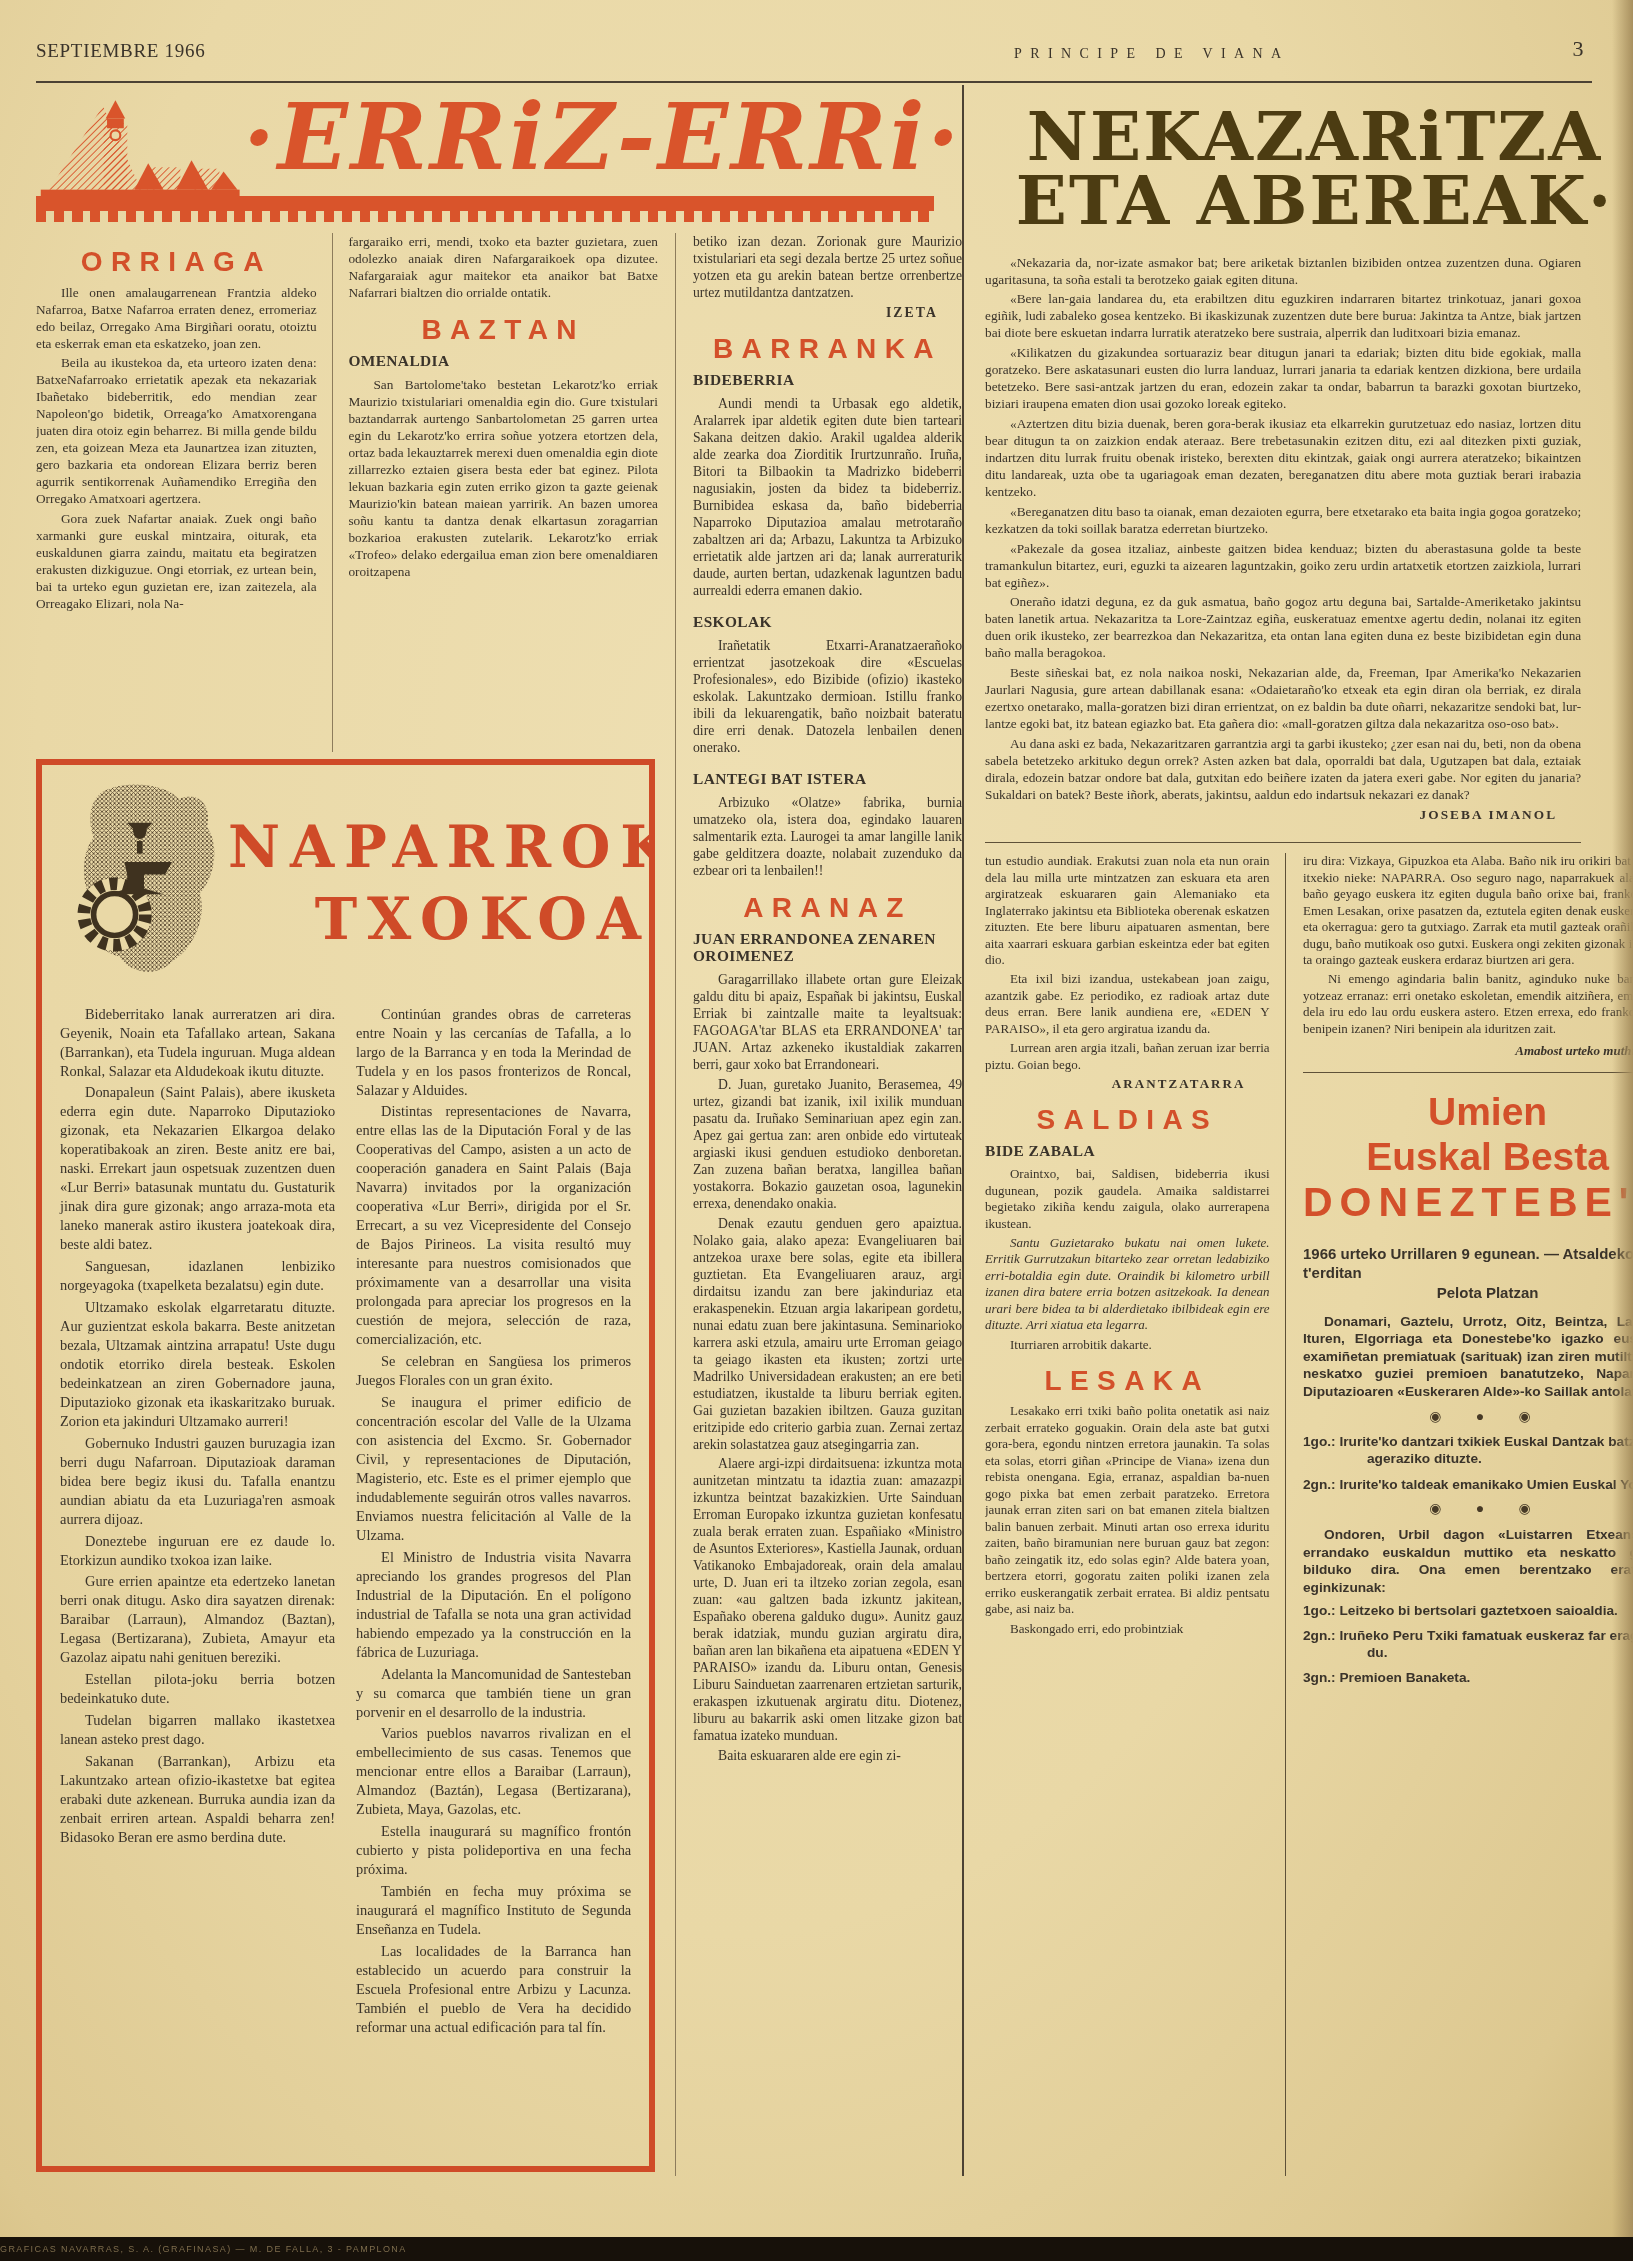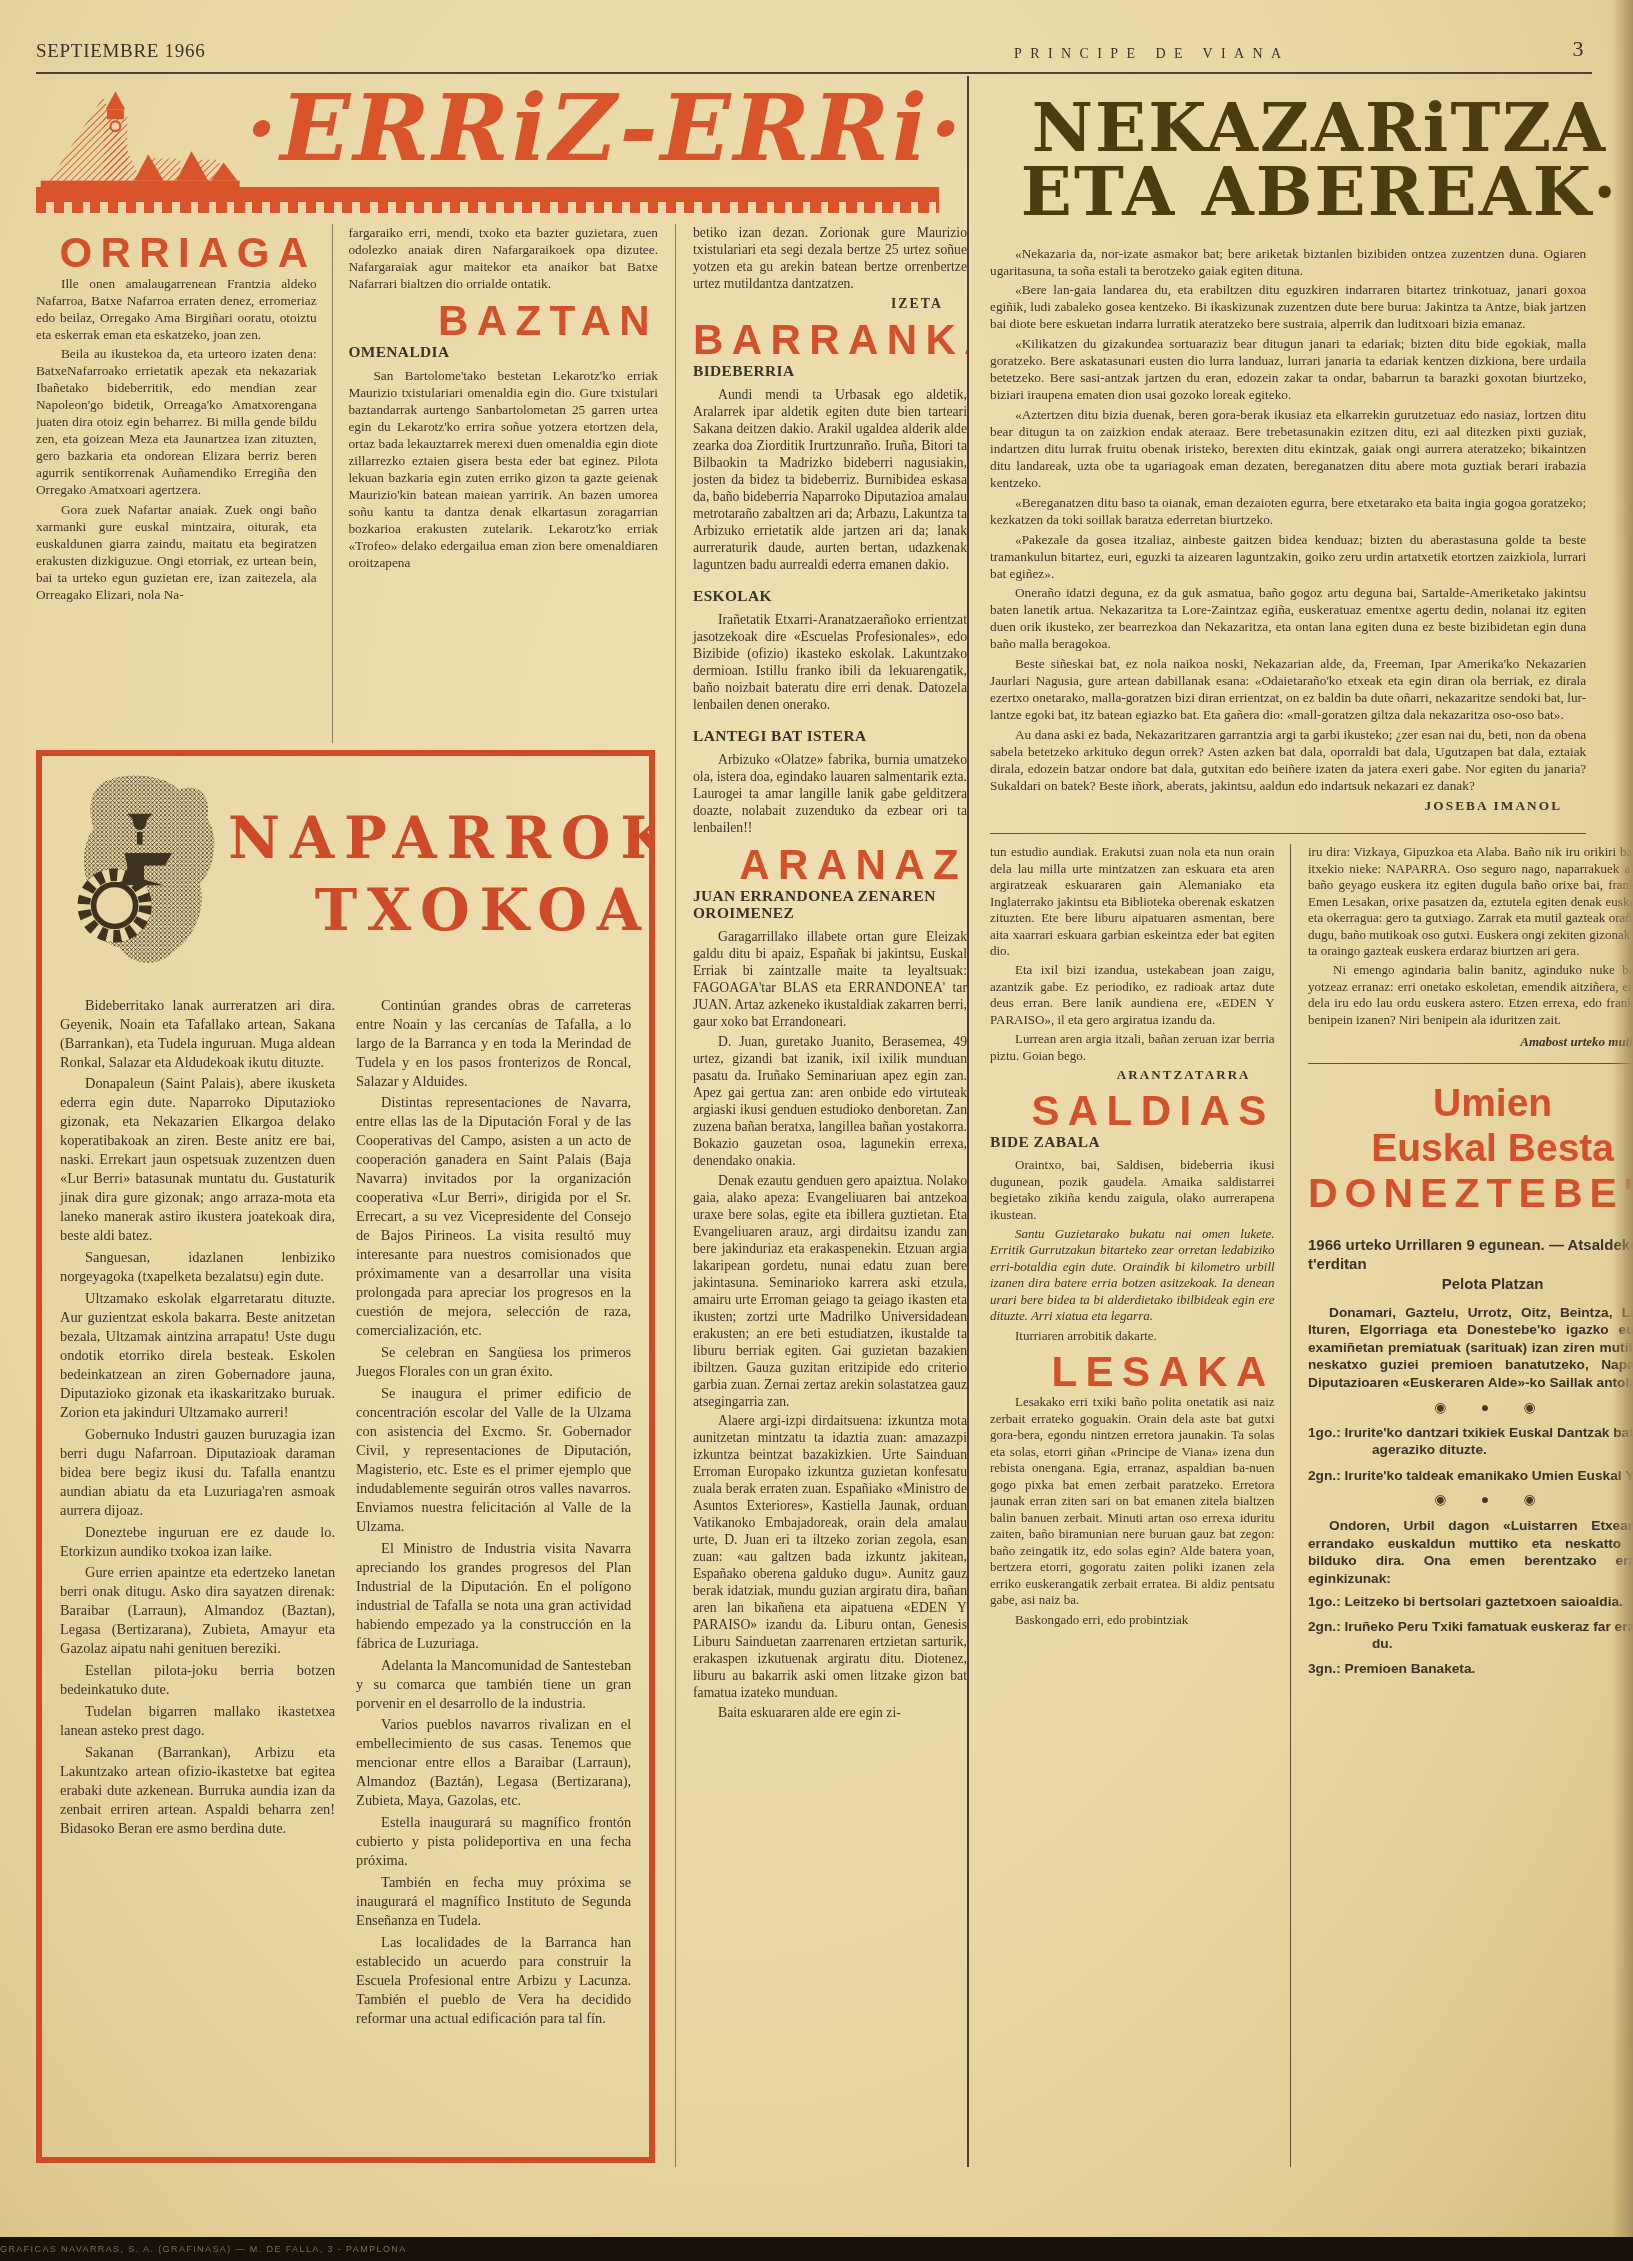--- a/index.html
+++ b/index.html
@@ -4,21 +4,21 @@
 <style>
   html,body{margin:0;padding:0;}
   .page{position:relative;width:1633px;height:2261px;box-sizing:border-box;overflow:hidden;
     background:radial-gradient(ellipse at 45% 35%, #eedfb2 0%, #e9d8a6 55%, #ddc890 88%, #cfb779 100%);
     font-family:"Liberation Serif",serif;color:#3a332a;}
   .page-edge-r{position:absolute;top:0;right:0;width:21px;height:100%;background:linear-gradient(to left,#a8905f,rgba(168,144,95,0));}
   .footer-bar{position:absolute;left:0;bottom:0;width:100%;height:24px;background:#17110a;display:flex;align-items:center;justify-content:flex-start;}
   .footer-bar .imprint{font-family:"Liberation Sans",sans-serif;font-size:9px;color:#7e6d4d;letter-spacing:1.4px;}
 
   
-  .hdr{display:flex;align-items:flex-end;margin:36px 41px 0 36px;border-bottom:2.1px solid #4c4234;padding-bottom:10px;}
+  .hdr{display:flex;align-items:flex-end;margin:36px 41px 0 36px;border-bottom:2.1px solid #4c4234;padding-bottom:19px;}
   .hdr .date{font-size:19px;letter-spacing:0.7px;width:294px;}
   .hdr .title{flex:1;text-align:right;font-size:14px;letter-spacing:8.4px;font-weight:normal;}
   .hdr .pageno{width:294px;text-align:right;font-size:22px;padding-right:8.4px;}
 
   .content{display:flex;box-sizing:border-box;padding:2px 25px 28px 36px;height:2121px;}
   .leftsec{width:931px;display:flex;flex-direction:column;min-height:0;}
   .rightsec{flex:1;border-left:2.1px solid #4c4234;padding-left:21px;display:flex;flex-direction:column;min-height:0;}
 
   
   .masthead{position:relative;height:148px;flex:0 0 auto;}
@@ -54,22 +54,22 @@
   .subcols{display:flex;flex:1;min-height:0;overflow:hidden;}
   .c4{width:301px;padding-right:15.4px;border-right:1.4px solid #5e5138;box-sizing:border-box;font-size:13px;line-height:16.5px;}
   .c5{flex:1;min-width:0;padding-left:17px;font-size:13px;line-height:16.5px;}
 
   
   .c1,.c2{font-size:13.3px;line-height:17px;}
   .c3{font-size:13.7px;line-height:17px;}
   .blk.p{text-indent:25px;text-align:justify;margin:0 0 2.8px;}
   .blk.pc{text-align:justify;margin:0 0 2.8px;}
   .blk.pi{font-style:italic;text-align:justify;text-indent:25px;margin:0 0 2.8px;}
-  .blk.hr1{font-family:"Liberation Sans",sans-serif;font-weight:bold;color:#d3502a;text-align:right;
-    font-size:42px;letter-spacing:8.4px;margin:19.6px 0 14px;text-indent:0;}
+  .blk.hr1{font-family:"Liberation Sans",sans-serif;font-weight:bold;color:#d3502a;text-align:center;
+    font-size:28px;letter-spacing:8.4px;margin:19.6px 0 14px;text-indent:0;}
   .blk.sub{font-weight:bold;font-size:15.4px;margin:14px 0 7px;letter-spacing:0.4px;}
   .blk.sigr{text-align:right;font-weight:bold;letter-spacing:2.1px;padding-right:24px;margin:2.8px 0 5.6px;}
   .blk.sigi{text-align:right;font-style:italic;font-weight:bold;margin:5.6px 0;padding-right:4.2px;}
   .blk.rule{border-top:1.4px solid #5e5138;margin:12.6px 0 15.4px;}
   .blk.orn{text-align:center;color:#473a26;font-size:14px;letter-spacing:15.4px;margin:8.4px 0;}
   .blk.it{font-family:"Liberation Sans",sans-serif;font-weight:bold;font-size:13.7px;line-height:17px;
     padding-left:64px;text-indent:-64px;margin:0 0 8.4px;text-align:left;}
   .blk.ut1{font-family:"Liberation Sans",sans-serif;font-weight:bold;color:#d3502a;font-size:39px;line-height:45px;text-align:center;}
   .blk.ut3{font-family:"Liberation Sans",sans-serif;font-weight:bold;color:#d3502a;font-size:41px;line-height:46px;
     text-align:center;letter-spacing:7px;margin-bottom:19.6px;}

